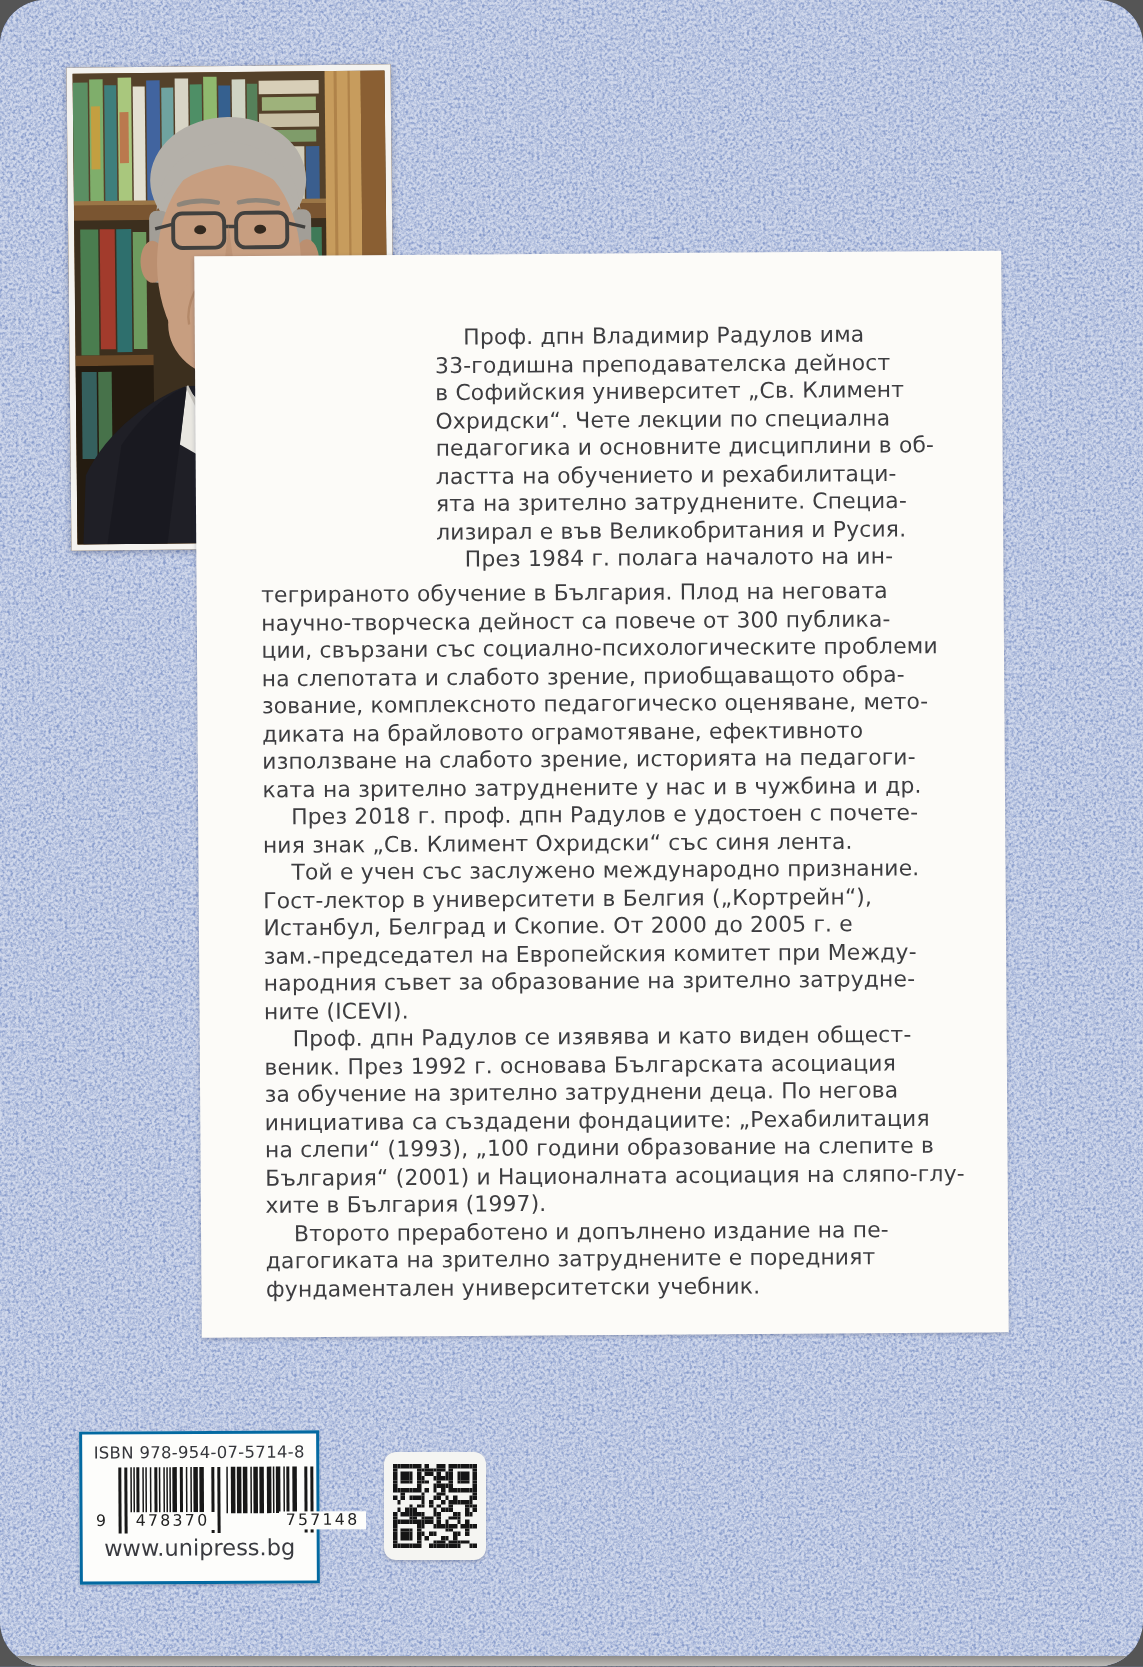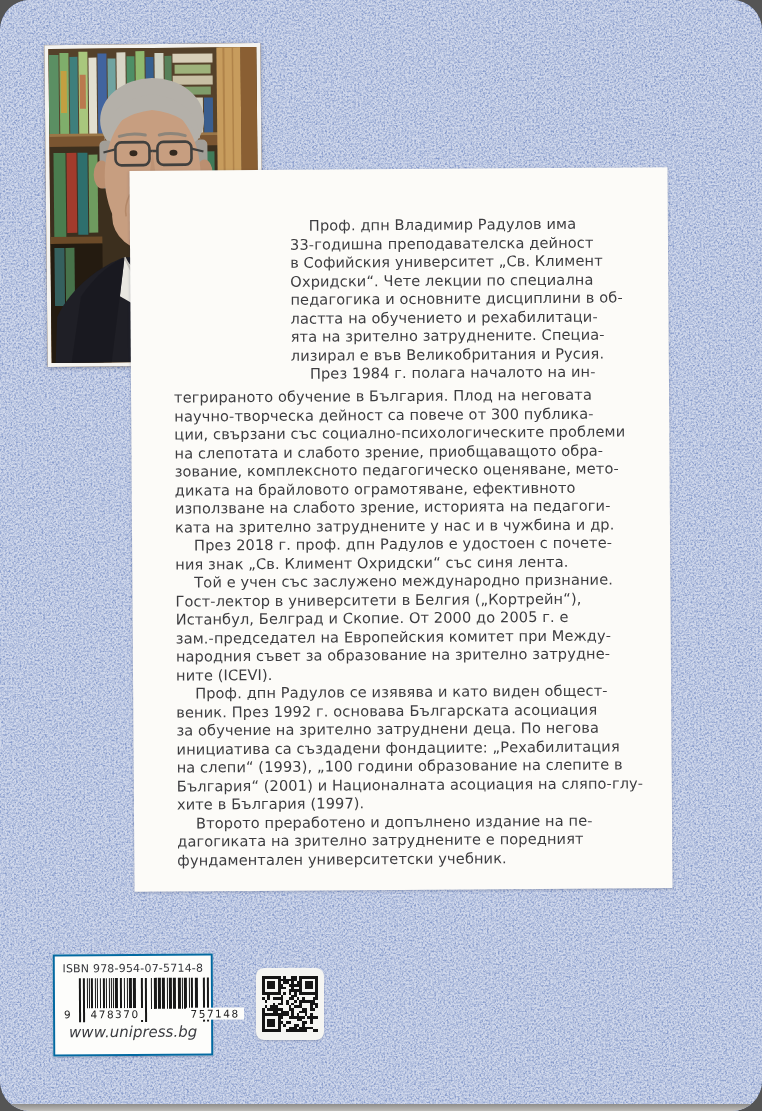--- a/index.html
+++ b/index.html
@@ -27,21 +27,21 @@
      background:#fdfdfb;border:2px solid #0369a1;transform:rotate(-0.3deg);
      text-align:center;box-shadow:0 1px 2px rgba(30,40,80,.3);}
   .isbn-label{margin-top:6px;font-size:11px;letter-spacing:.2px;color:#35363b;}
   .barcode{position:relative;width:136px;height:44px;margin:3px 0 0 24px;}
   .bar{position:absolute;top:0;background:#181818;}
   .bc-digit{position:absolute;top:30px;font-size:10.5px;letter-spacing:1.5px;
      color:#222;background:#fdfdfb;padding:0 1px;}
   .bc-d-left{left:-16px;background:transparent;letter-spacing:0;}
   .bc-d-mid{left:7px;width:56px;text-align:center;}
   .bc-d-right{left:71px;width:56px;text-align:center;margin-left:36px;}
-  .isbn-site{margin-top:1px;font-size:15px;color:#3a3b40;font-style:italic;}
+  .isbn-site{margin-top:1px;font-size:15px;color:#3a3b40;}
 
   
   .qr-wrap{position:absolute;left:256px;top:968px;width:68px;height:72px;
      background:#f5f5f2;border-radius:8px;display:flex;align-items:center;
      justify-content:center;box-shadow:0 1px 2px rgba(30,40,80,.25);}
   .qr-grid{width:56px;height:56px;display:grid;
      grid-template-columns:repeat(21,1fr);grid-template-rows:repeat(21,1fr);}
   .qm{background:transparent;}
   .qm.on{background:#151515;}
 

